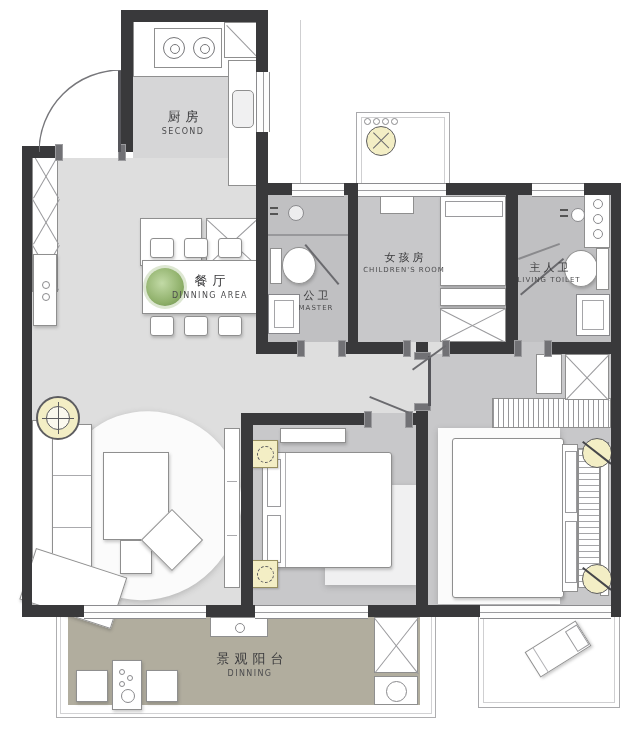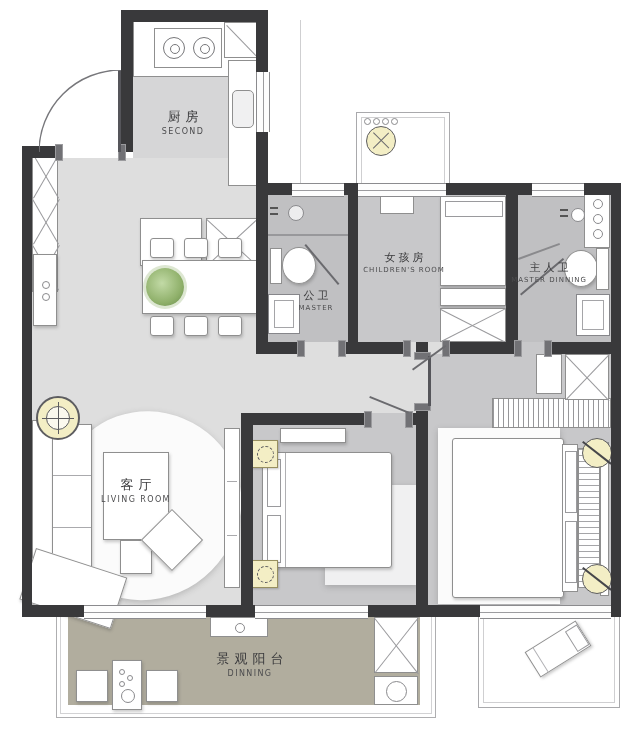--- a/index.html
+++ b/index.html
@@ -295,34 +295,34 @@
   <div class="bay" style="left:478px;top:610px;width:140px;height:96px"></div>
   <div class="furn" style="left:528px;top:634px;width:60px;height:30px;transform:rotate(-32deg)">
     <div style="position:absolute;left:44px;top:3px;width:12px;height:22px;border:1px solid #9a9a9d;background:#fff"></div>
     <div style="position:absolute;left:8px;top:0;width:1px;height:100%;background:#b0b0b3"></div>
   </div>
 
   <div class="rlabel" style="left:183px;top:108px">
     <span class="zh">厨房</span>
     <span class="en">SECOND</span>
   </div>
+  <div class="rlabel" style="left:210px;top:272px">
+    <span class="zh">餐厅</span>
+    <span class="en">DINNING AREA</span>
+  </div>
   <div class="rlabel sm" style="left:316px;top:288px">
     <span class="zh">公卫</span>
     <span class="en">MASTER</span>
   </div>
   <div class="rlabel sm" style="left:404px;top:250px">
     <span class="zh">女孩房</span>
     <span class="en">CHILDREN'S ROOM</span>
   </div>
   <div class="rlabel sm" style="left:549px;top:260px">
     <span class="zh">主人卫</span>
-    <span class="en">MASTER DINNING</span>
-  </div>
-  <div class="rlabel" style="left:136px;top:476px">
-    <span class="zh">客厅</span>
-    <span class="en">LIVING ROOM</span>
+    <span class="en">LIVING TOILET</span>
   </div>
   <div class="rlabel" style="left:250px;top:650px">
     <span class="zh">景观阳台</span>
     <span class="en">DINNING</span>
   </div>
 
 </div>
 
 </body></html>

